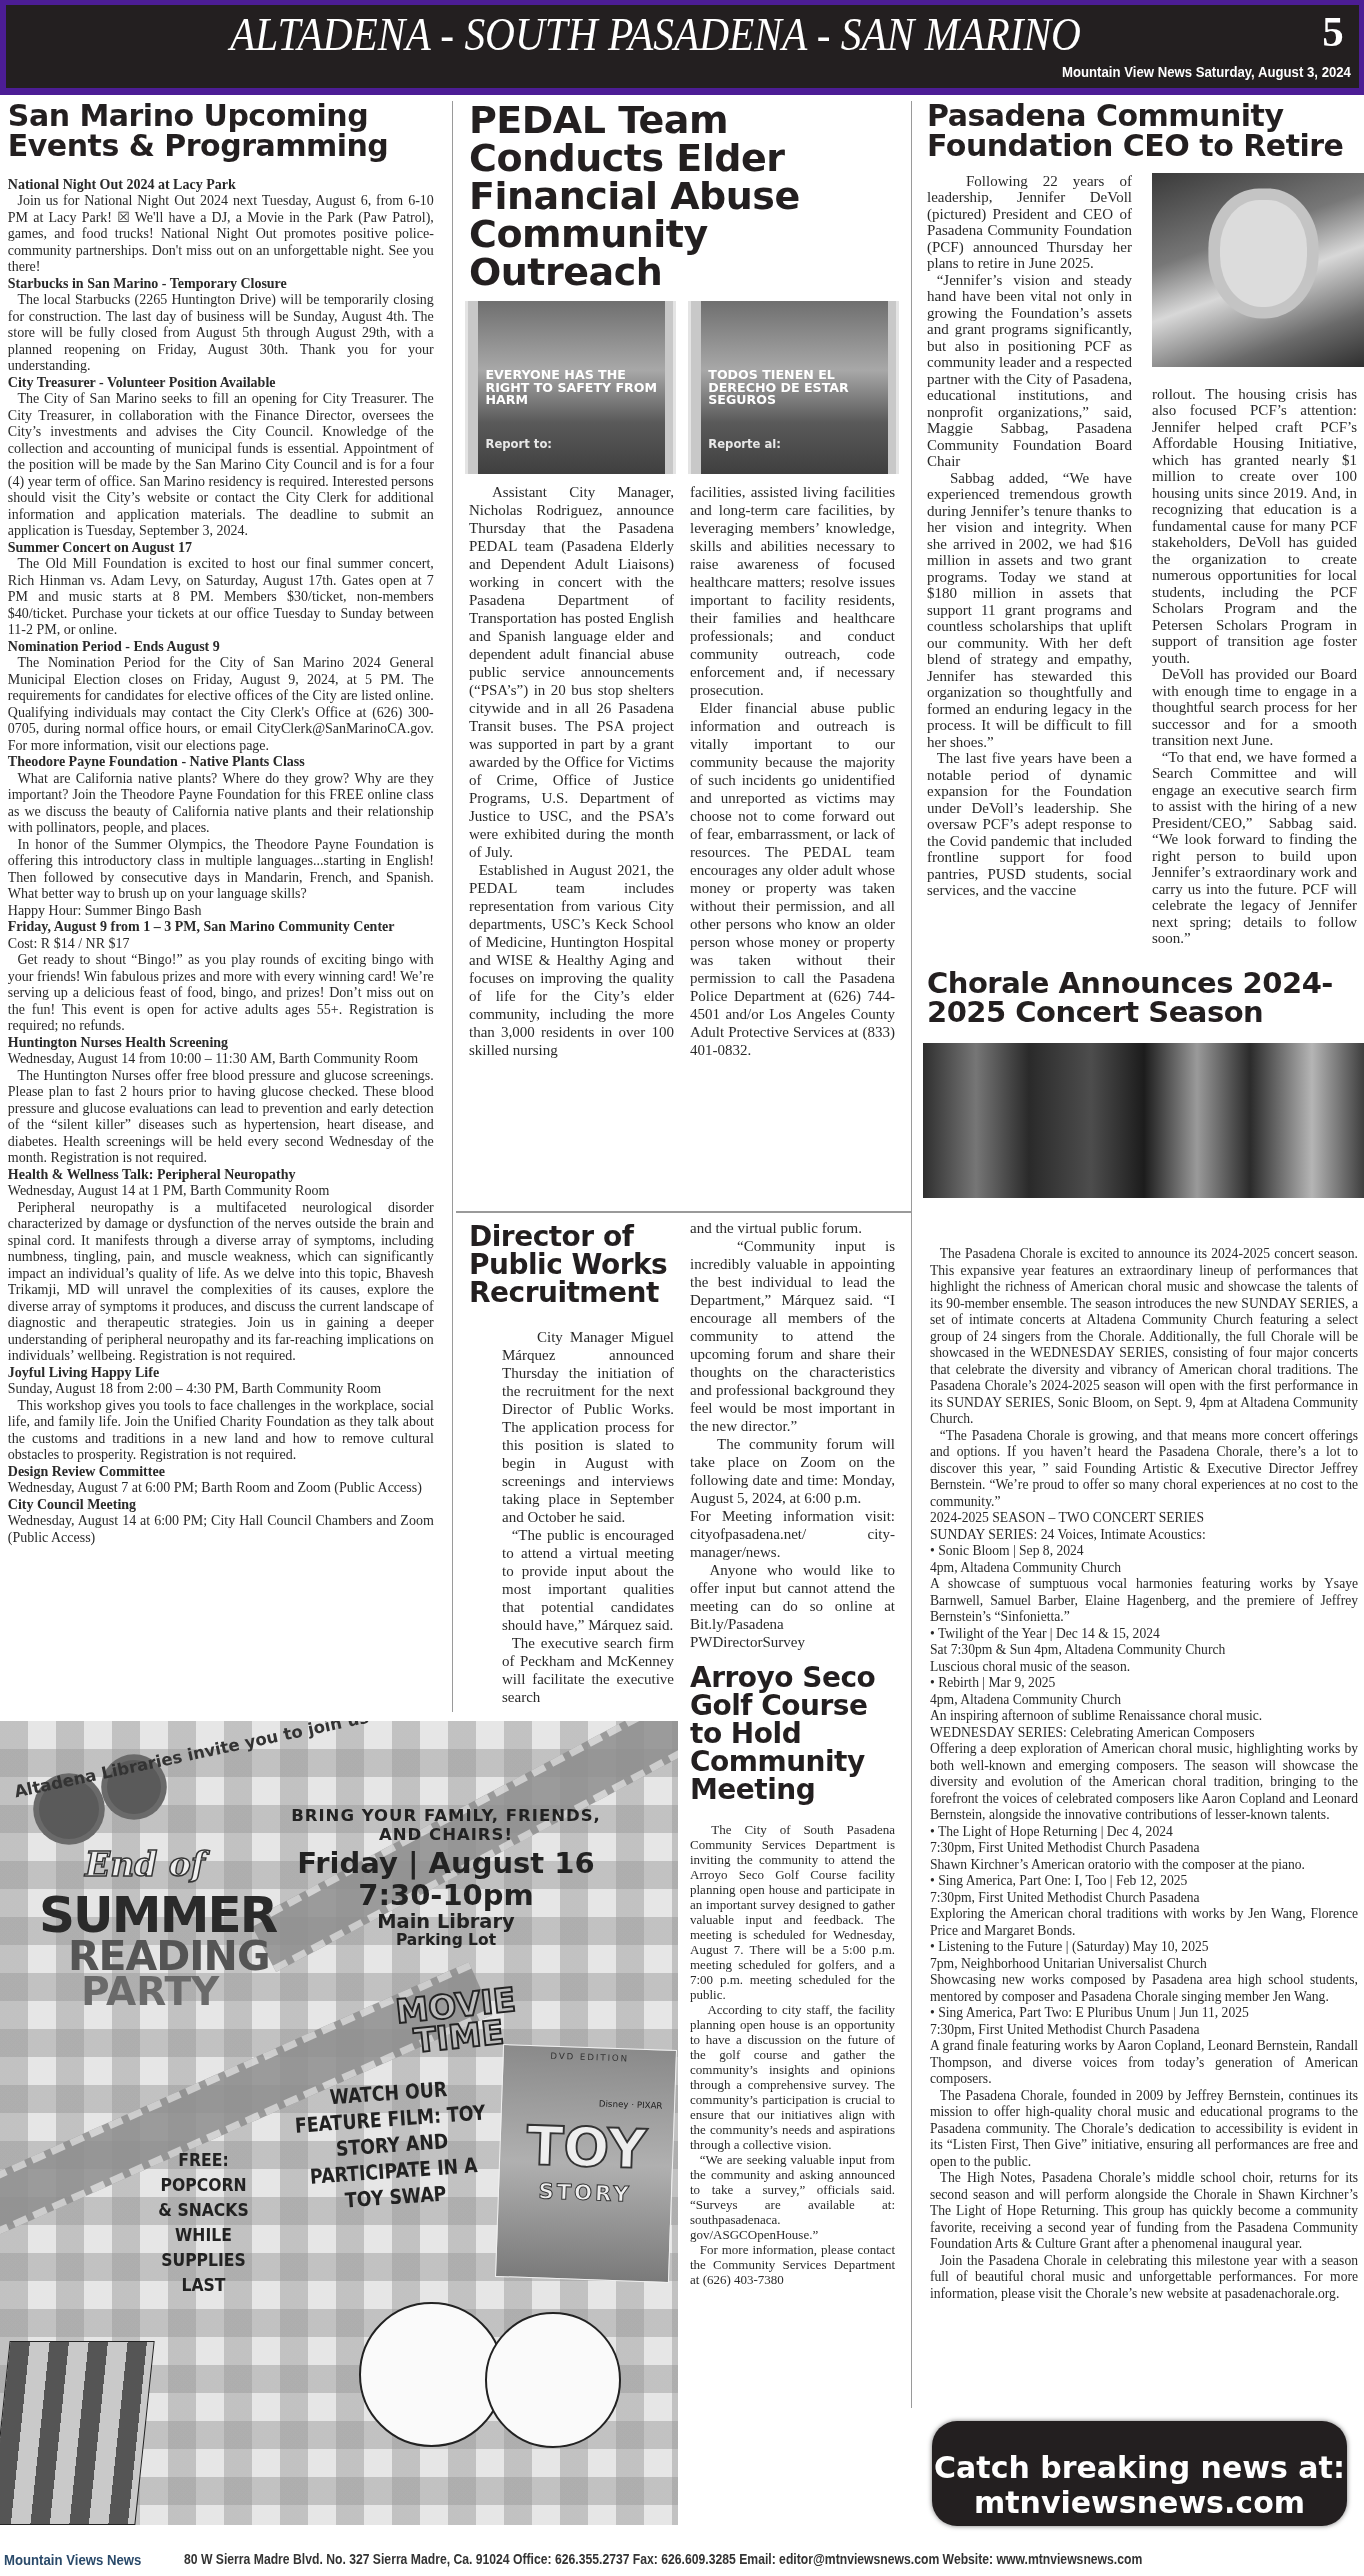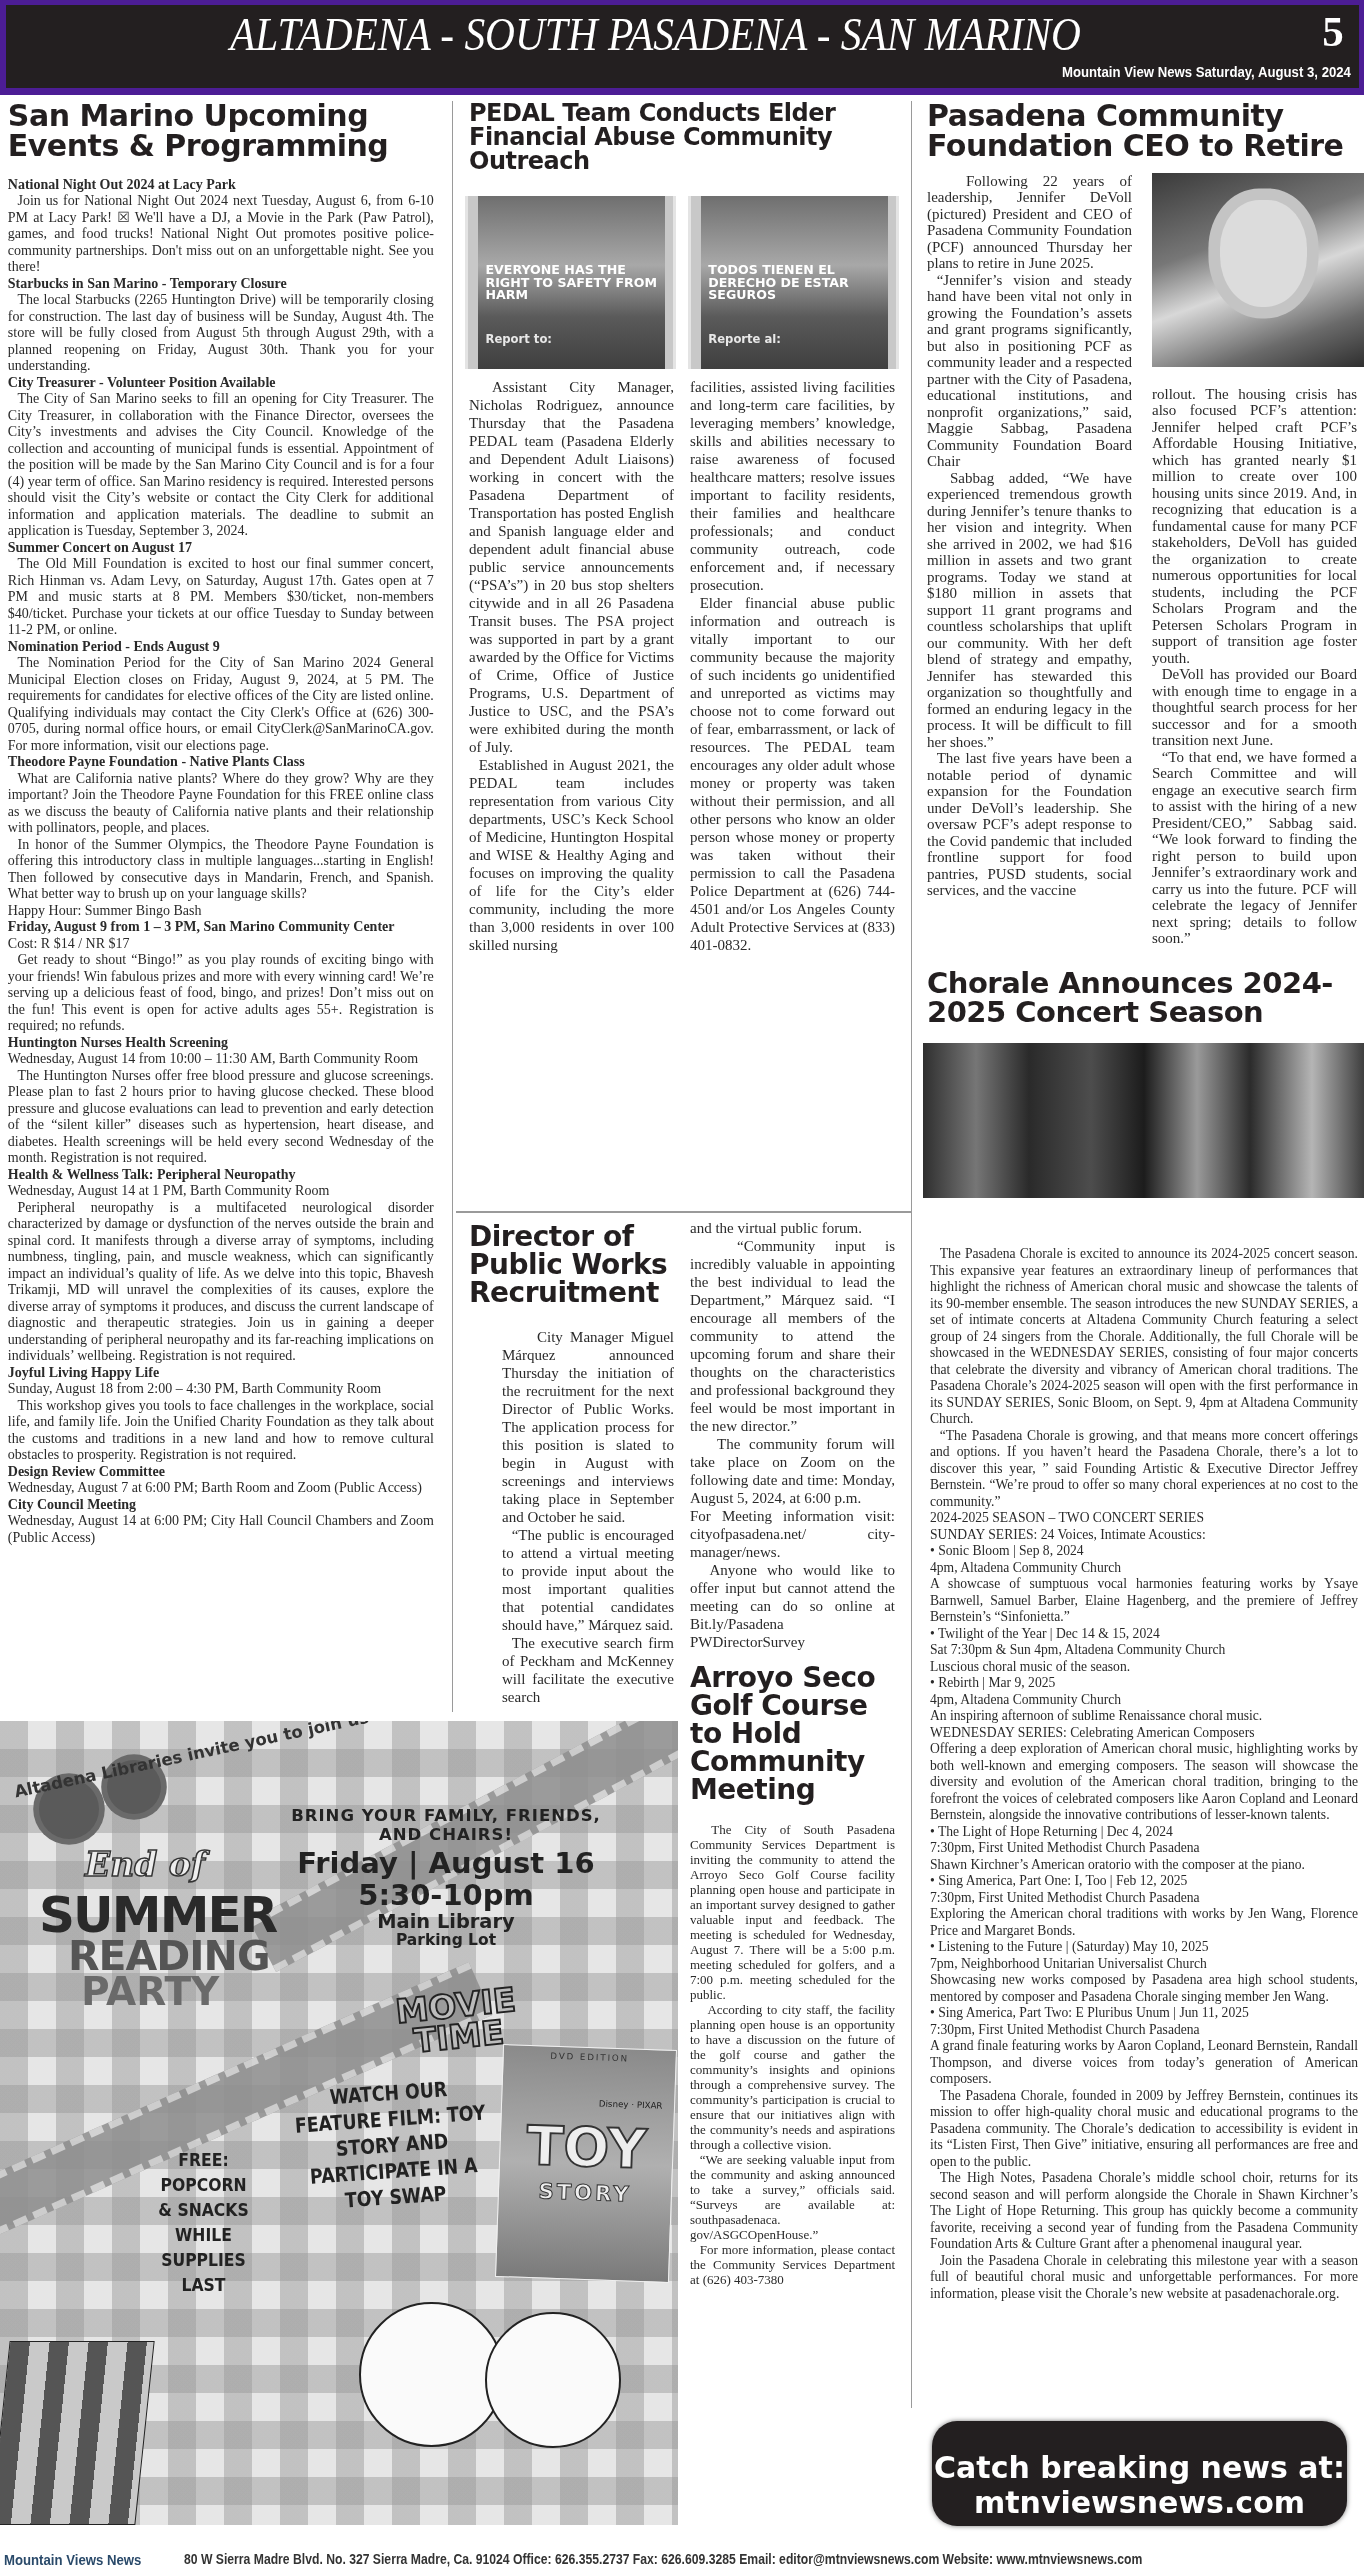--- a/index.html
+++ b/index.html
@@ -21,21 +21,21 @@
   .body-text p { text-indent: 9.7px; }
   .body-text .hd { font-weight: bold; text-indent: 0; }
   .body-text .ni { text-indent: 0; }
 
   
   #col1 { position: absolute; left: 7.8px; top: 101px; width: 426px; }
   #col1 .headline { font-size: 30px; margin-bottom: 15.5px; }
 
   
   #col2 { position: absolute; left: 469px; top: 101px; width: 426px; }
-  #col2 .headline { font-size: 24px; margin-bottom: 23px; }
+  #col2 .headline { font-size: 38px; margin-bottom: 10px; }
   .pedal-photos { display: flex; justify-content: space-between; height: 174px; margin: 0 -7.8px 7.8px -7.8px; padding: 0 3.9px; }
   .pedal-photo { width: 211px; height: 173px; background: #c8c8c8; border-left: 3.9px solid #e4e4e4; border-right: 3.9px solid #e4e4e4; position: relative; overflow: hidden; }
   .pedal-photo .ph-inner { position: absolute; left: 9.7px; top: 0; right: 7.8px; bottom: 0; background: linear-gradient(180deg, #6f6f6f 0%, #a8a8a8 40%, #5a5a5a 70%, #3f3f3f 100%); }
   .pedal-photo .ph-caption { position: absolute; left: 17.4px; top: 68px; width: 174px; color: #fff; font-family: "DejaVu Sans", sans-serif; font-weight: bold; font-size: 12.6px; line-height: 12.6px; }
   .pedal-photo .ph-report { position: absolute; left: 17.4px; top: 136px; color: #e8e8e8; font-family: "DejaVu Sans", sans-serif; font-weight: bold; font-size: 11.6px; }
   .two-col { display: flex; justify-content: space-between; }
   .two-col > div { width: 205px; }
 
   #col2-lower { position: absolute; left: 469px; top: 1213px; width: 426px; }
   #col2-lower .headline { font-size: 28px; }
@@ -265,21 +265,21 @@
   <div class="reel" style="left:39px; top:58px; width:60px; height:60px; box-shadow: 0 0 0 5.8px #6a6a6a;"></div>
   <div class="reel" style="left:107px; top:39px; width:54px; height:54px; box-shadow: 0 0 0 5.8px #6a6a6a;"></div>
   <div class="arc-text">Altadena Libraries invite you to join us for...</div>
   <div class="end-of">End of</div>
   <div class="summer">SUMMER</div>
   <div class="reading">READING</div>
   <div class="party">PARTY</div>
   <div class="bring">
     <div class="b1">BRING YOUR FAMILY, FRIENDS, AND CHAIRS!</div>
     <div class="b2">Friday | August 16</div>
-    <div class="b3">5:30-10pm</div>
+    <div class="b3">7:30-10pm</div>
     <div class="b4">Main Library</div>
     <div class="b5">Parking Lot</div>
   </div>
   <div class="movie-time">
     <div>MOVIE</div>
     <div>TIME</div>
   </div>
   <div class="watch">WATCH OUR FEATURE FILM: TOY STORY AND PARTICIPATE IN A TOY SWAP</div>
   <div class="free">FREE: POPCORN &amp; SNACKS WHILE SUPPLIES LAST</div>
   <div class="dvd">

